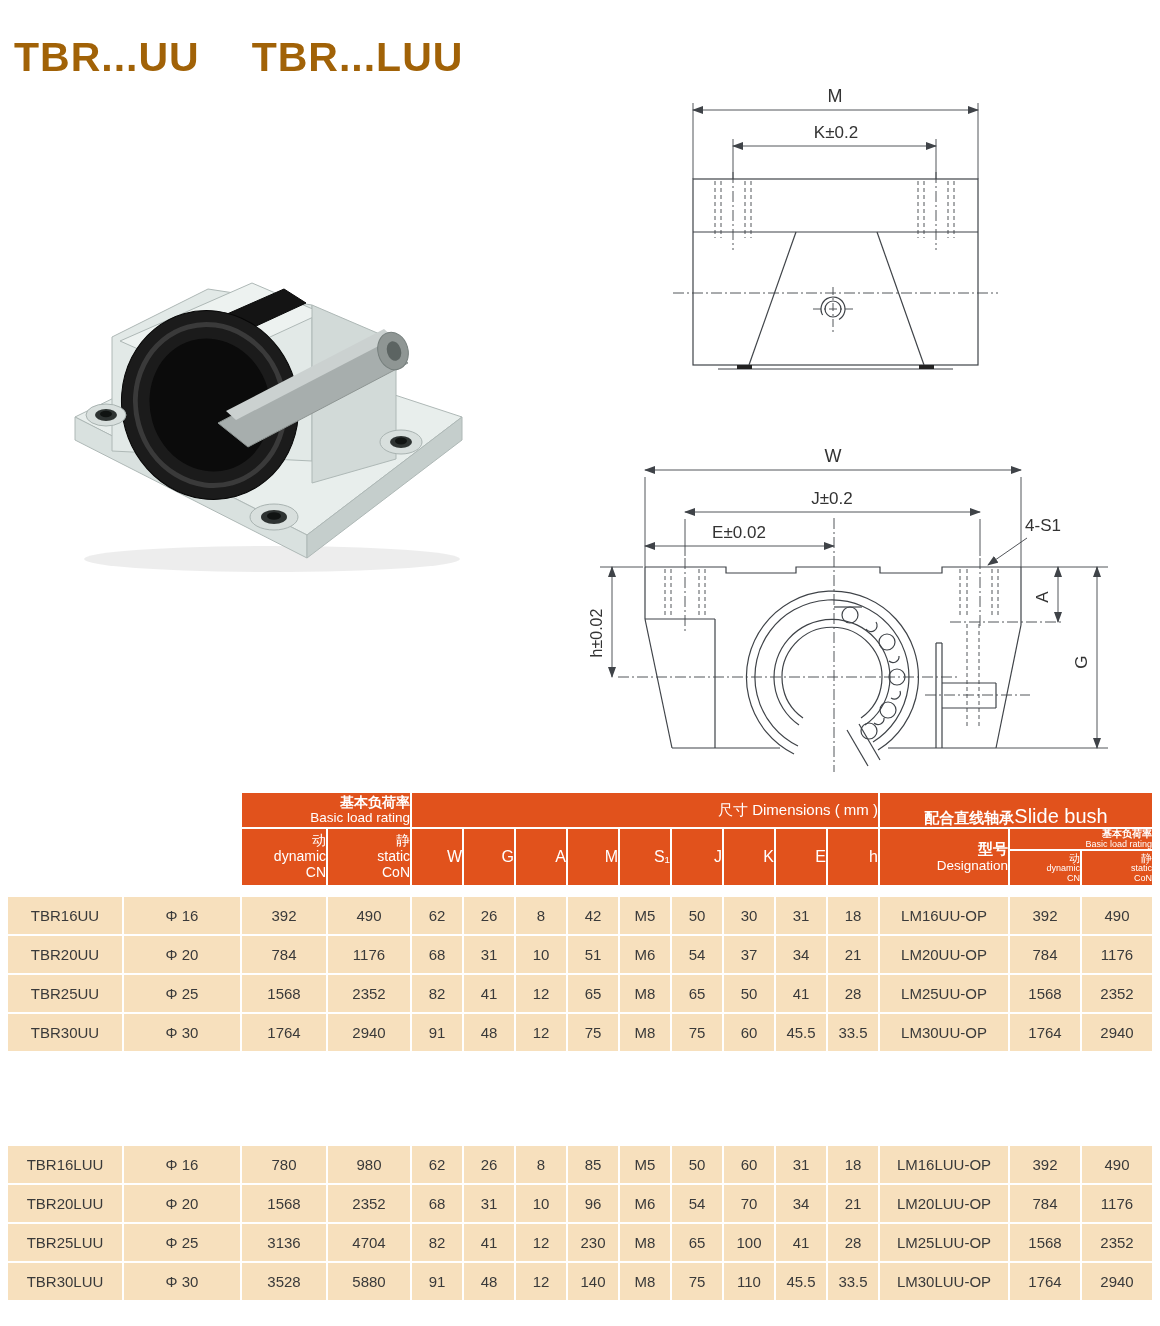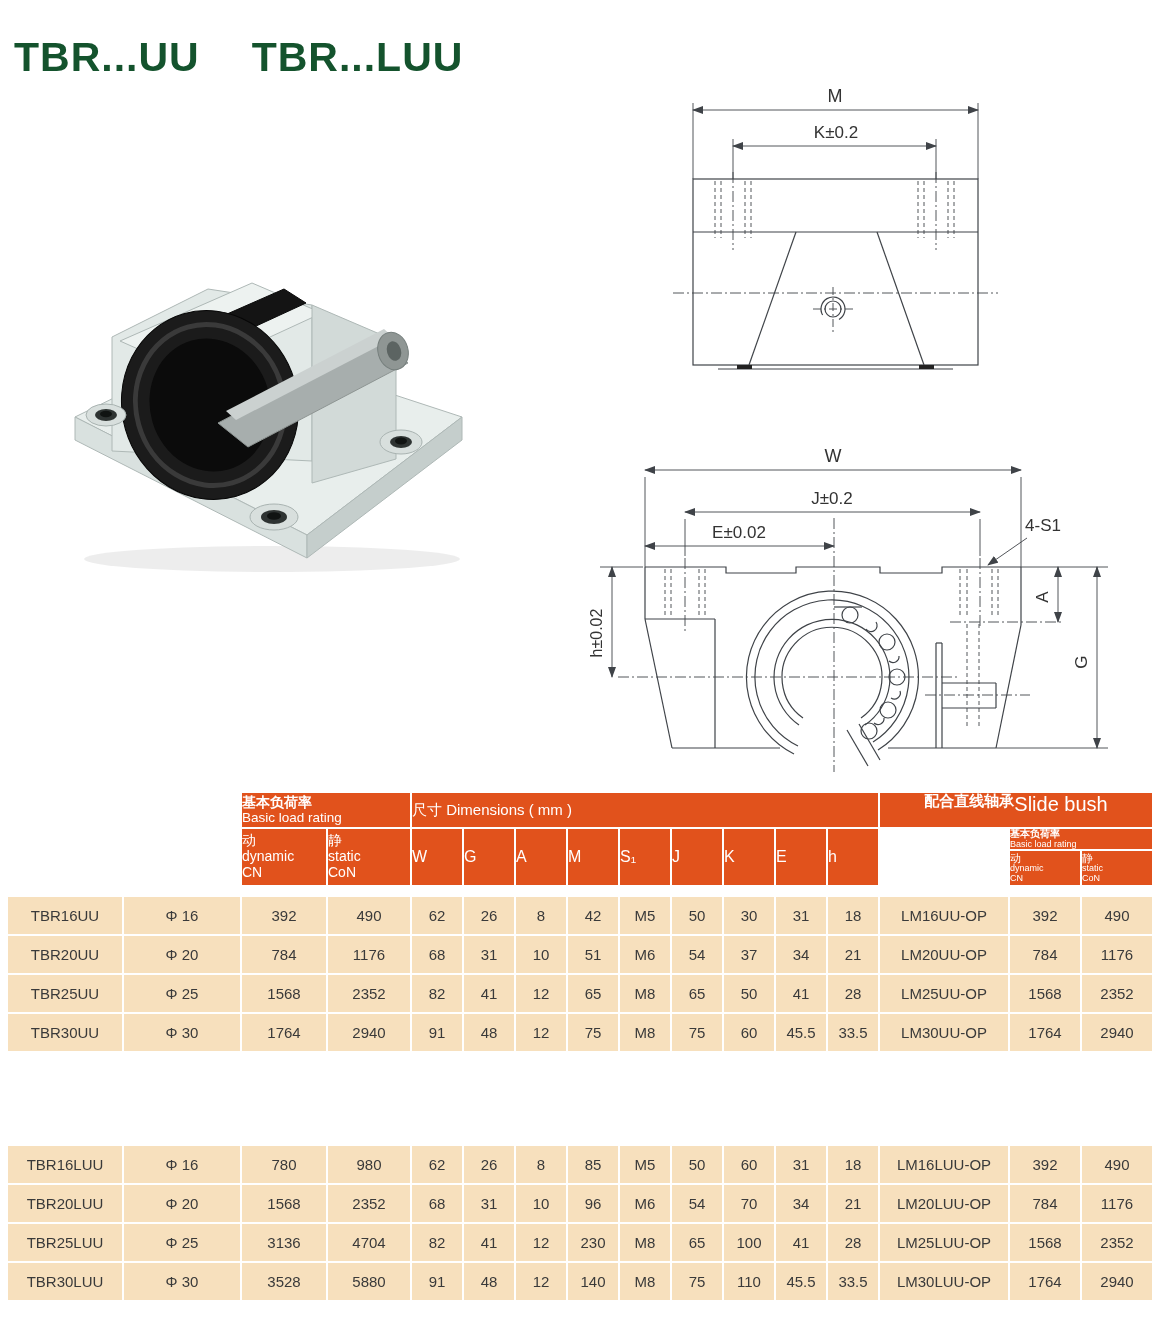--- a/index.html
+++ b/index.html
@@ -1,27 +1,27 @@
 <!DOCTYPE html>
 <html><head>
 <meta charset="utf-8">
 <style>
   html,body{margin:0;padding:0;background:#fff;}
   .page{position:relative;width:1160px;height:1326px;background:#fff;overflow:hidden;
         font-family:"Liberation Sans","DejaVu Sans",sans-serif;}
   .title{position:absolute;left:14px;top:34px;font-size:41px;font-weight:bold;
-         color:#14532d;letter-spacing:1px;white-space:nowrap;}
+         color:#a16207;letter-spacing:1px;white-space:nowrap;}
   .title .t2{margin-left:52px;}
   svg text{font-family:"Liberation Sans","DejaVu Sans",sans-serif;}
 
   
   .tblock{position:absolute;left:8px;width:1144px;}
   .grid{display:grid;grid-template-columns:114px 116px 84px 82px repeat(9,50px) 128px 70px 70px;gap:2px;}
   .thead{grid-template-rows:34px 20px 34px;}
-  .th{background:#E1521C;color:#fff;display:flex;flex-direction:column;align-items:flex-start;
+  .th{background:#E1521C;color:#fff;display:flex;flex-direction:column;align-items:flex-end;
       justify-content:center;text-align:center;line-height:1.12;font-size:14px;}
   .th .zh{font-size:15px;font-weight:bold;}
   .th .en{font-size:13.5px;}
   .th .sm{font-size:10px;line-height:1.05;}
   .th .xs{font-size:9px;line-height:1.05;}
   .th.letter{font-size:16px;}
   .tbody{margin-top:12px;grid-auto-rows:37px;}
   .td{background:#F7E0BD;color:#3a3a3a;font-size:15px;display:flex;align-items:center;
       justify-content:center;white-space:nowrap;}
 </style>
@@ -245,20 +245,24 @@
       <div class="th letter" style="grid-column:7;grid-row:2/4">A</div>
       <div class="th letter" style="grid-column:8;grid-row:2/4">M</div>
       <div class="th letter" style="grid-column:9;grid-row:2/4">S₁</div>
       <div class="th letter" style="grid-column:10;grid-row:2/4">J</div>
       <div class="th letter" style="grid-column:11;grid-row:2/4">K</div>
       <div class="th letter" style="grid-column:12;grid-row:2/4">E</div>
       <div class="th letter" style="grid-column:13;grid-row:2/4">h</div>
       <div class="th" style="grid-column:14/17;grid-row:1;flex-direction:row;">
         <span class="zh">配合直线轴承</span>
         <span class="en" style="font-size:20px">Slide bush</span>
+      </div>
+      <div class="th" style="grid-column:14;grid-row:2/4">
+        <span class="zh">型号</span>
+        <span class="en">Designation</span>
       </div>
       <div class="th" style="grid-column:15/17;grid-row:2">
         <span class="sm" style="font-weight:bold">基本负荷率</span>
         <span class="xs">Basic load rating</span>
       </div>
       <div class="th" style="grid-column:15;grid-row:3">
         <span class="sm" style="font-size:11px">动</span>
         <span class="xs">dynamic</span>
         <span class="xs">CN</span>
       </div>

